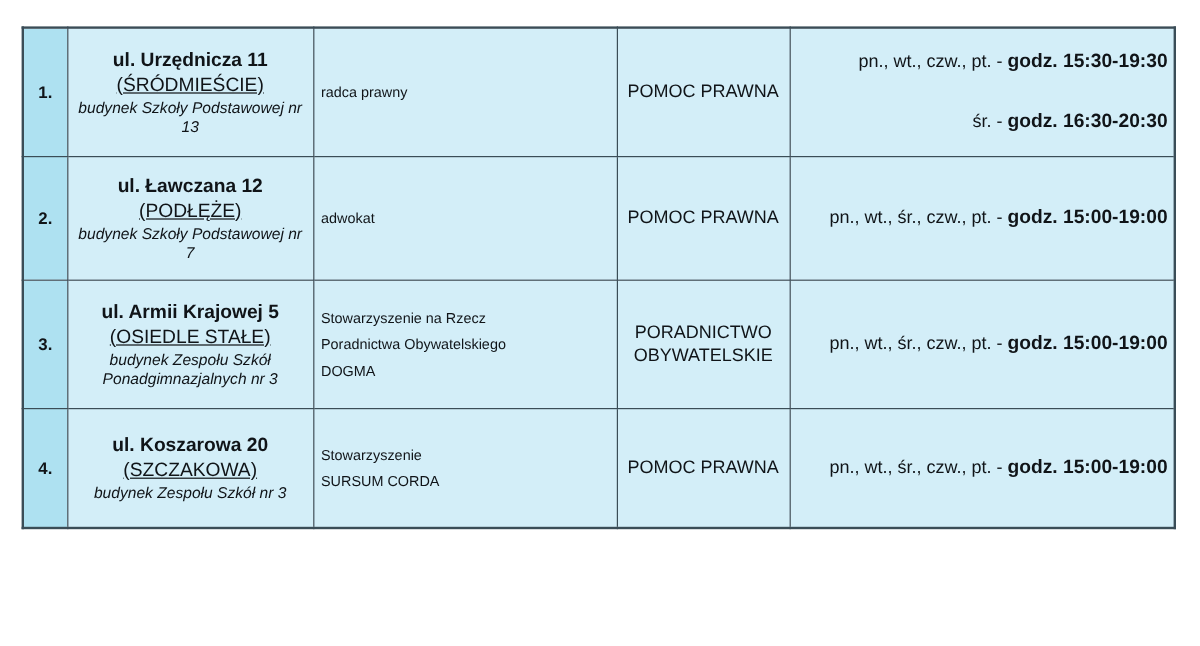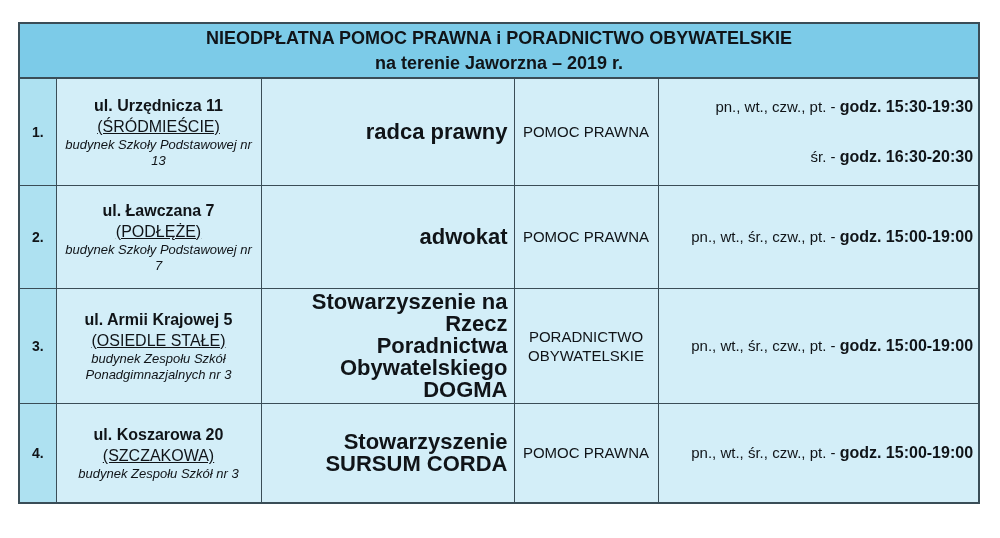--- a/index.html
+++ b/index.html
@@ -60,23 +60,23 @@
   tr.r3 td{height:107px;}
   tr.r4 td{height:100px;}
 
   td.loc-cell{text-align:center;padding:4px 6px;}
   .loc-inner{display:flex;flex-direction:column;justify-content:center;height:100%;}
   .addr-line1{font-weight:bold;font-size:16px;line-height:21px;}
   .addr-line2{font-weight:normal;font-size:16px;line-height:21px;text-decoration:underline;}
   .building{font-size:13px;line-height:16px;white-space:pre-line;font-style:italic;}
 
   td.service-cell{
-    text-align:right;
-    font-weight:bold;
-    font-size:22px;
+    text-align:left;
+    font-weight:normal;
+    font-size:12px;
     line-height:22px;
     white-space:pre-line;
     padding:2px 6px;
   }
   td.type-cell{
     text-align:center;
     font-size:15px;
     line-height:19px;
     white-space:pre-line;
     padding:12px 4px;
@@ -99,26 +99,20 @@
 <table class="doc-table">
   <colgroup>
     <col style="width:37px">
     <col style="width:205px">
     <col style="width:253px">
     <col style="width:144px">
     <col style="width:321px">
   </colgroup>
 
   <tbody>
-      <tr class="title-row">
-    <td colspan="5">
-      <div>NIEODPŁATNA POMOC PRAWNA i PORADNICTWO OBYWATELSKIE</div>
-      <div>na terenie Jaworzna – 2019 r.</div>
-    </td>
-  </tr>
 
 
   <tr class="data-row r1">
     <td class="lp-cell">1.</td>
     <td class="loc-cell">
       <div class="loc-inner">
         <div>
           <div class="addr-line1">ul. Urzędnicza 11</div>
           <div class="addr-line2">(ŚRÓDMIEŚCIE)</div>
         </div>
@@ -133,21 +127,21 @@
         <div class="hours-line"><span class="days">śr. - </span><span class="time">godz. 16:30-20:30</span></div>
       </div>
     </td>
   </tr>
 
   <tr class="data-row r2">
     <td class="lp-cell">2.</td>
     <td class="loc-cell">
       <div class="loc-inner">
         <div>
-          <div class="addr-line1">ul. Ławczana 7</div>
+          <div class="addr-line1">ul. Ławczana 12</div>
           <div class="addr-line2">(PODŁĘŻE)</div>
         </div>
         <div class="building">budynek Szkoły Podstawowej nr 7</div>
       </div>
     </td>
     <td class="service-cell">adwokat</td>
     <td class="type-cell">POMOC PRAWNA</td>
     <td class="hours-cell">
       <div class="hours-inner">
         <div class="hours-line"><span class="days">pn., wt., śr., czw., pt. - </span><span class="time">godz. 15:00-19:00</span></div>

